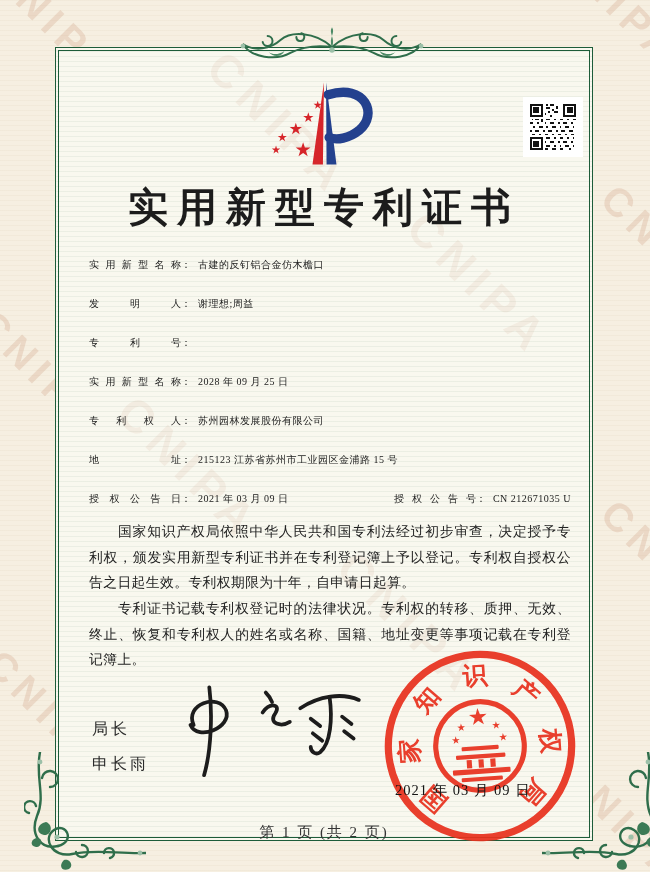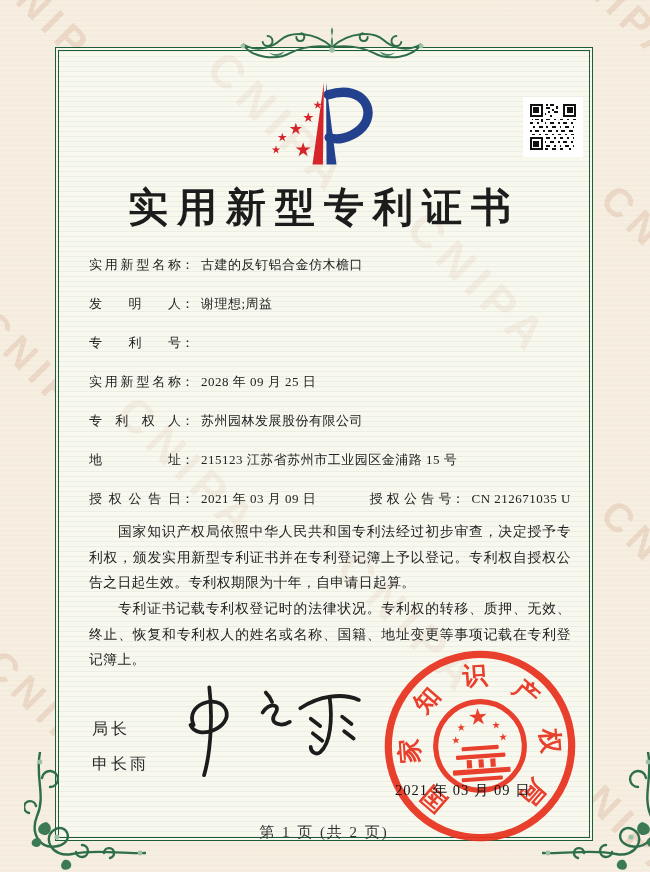--- a/index.html
+++ b/index.html
@@ -31,21 +31,21 @@
     color:rgba(198,138,104,0.10);
     transform:rotate(45deg);white-space:nowrap;pointer-events:none;
   }
   .cert-no{position:absolute;left:30px;top:42px;font-size:13.5px;letter-spacing:2px;color:#333;}
   .logo{position:absolute;left:207px;top:26px;width:118px;height:99px;}
   .qr{position:absolute;left:464px;top:46px;width:60px;height:60px;background:#fff;padding:3px;box-sizing:border-box;}
   .title{
     position:absolute;left:0;top:129px;width:100%;text-align:center;
     font-size:40px;font-weight:bold;letter-spacing:9px;color:#1c1c1c;
   }
-  .fields{position:absolute;left:30px;top:194px;width:482px;font-size:13px;color:#222;}
+  .fields{position:absolute;left:30px;top:194px;width:482px;font-size:10px;color:#222;}
   .field-row{height:39px;display:flex;align-items:center;position:relative;}
   .f-label{display:inline-block;width:92px;text-align:justify;text-align-last:justify;flex:none;}
   .f-colon{flex:none;margin-right:7px;}
   .f-value{letter-spacing:0.5px;}
   .grant-group{margin-left:auto;display:flex;align-items:center;}
   .grant-group .f-label{width:82px;}
   .paras{
     position:absolute;left:30px;top:468px;width:482px;
     font-size:13.8px;line-height:1.86;text-align:justify;color:#222;letter-spacing:0.4px;
   }

